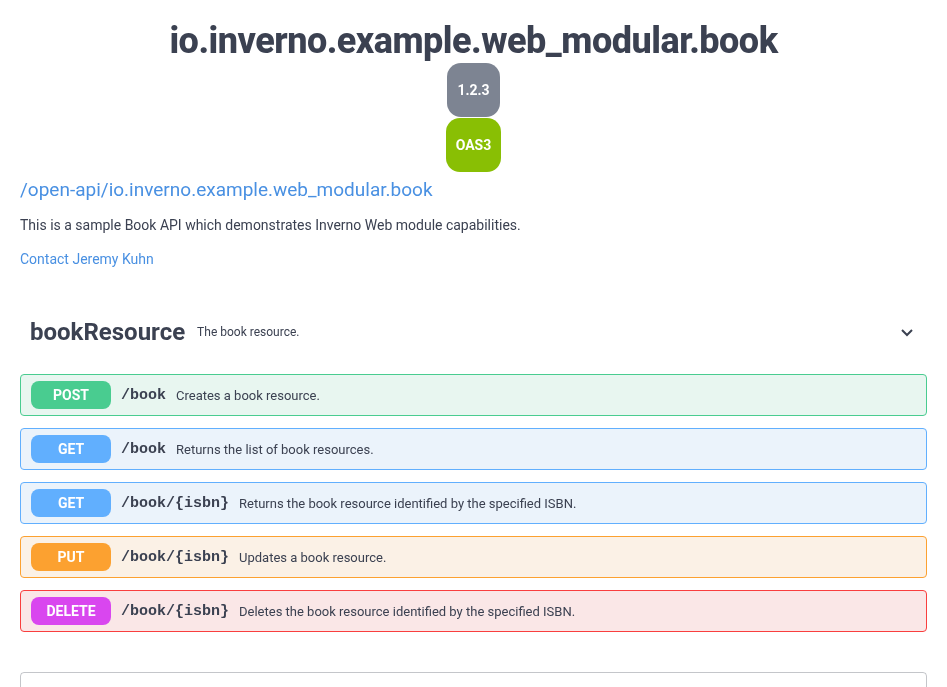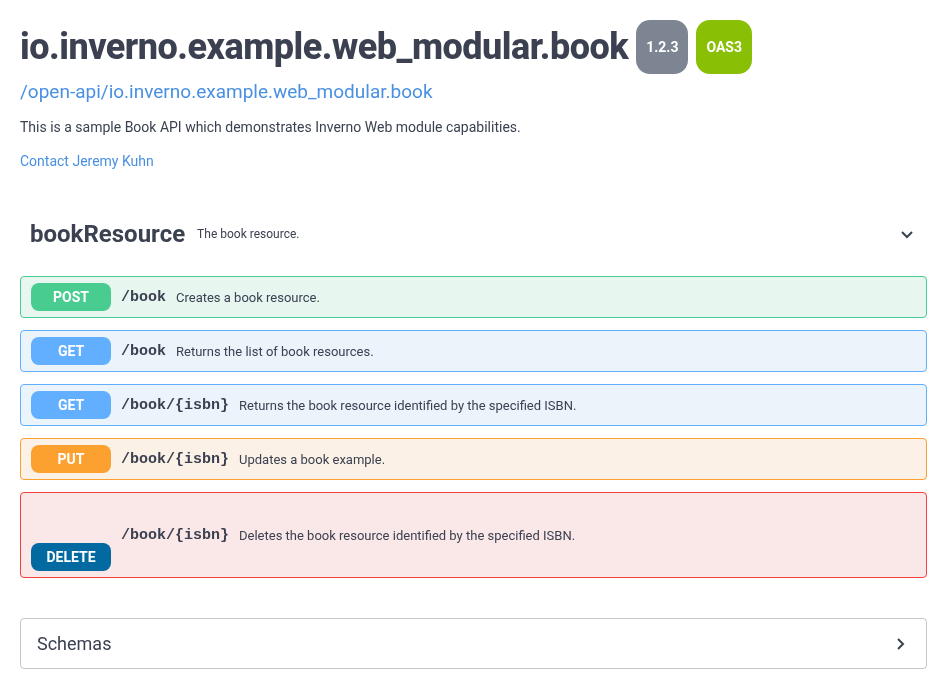--- a/index.html
+++ b/index.html
@@ -13,22 +13,23 @@
       color: #3b4151;
       padding: 20px;
       width: 947px;
     }
     .header {
       margin-bottom: 20px;
     }
     .title-row {
       display: flex;
       align-items: center;
-      gap: 8px;
+      gap: 1px;
       margin-bottom: 6px;
+      flex-direction: column;
     }
     .title {
       font-size: 36px;
       font-weight: 800;
       color: #3b4151;
       letter-spacing: -0.5px;
     }
     .badge {
       display: inline-block;
       padding: 19px 10px;
@@ -120,21 +121,21 @@
       text-align: center;
       padding: 6px 0;
       border-radius: 8px;
       font-size: 14px;
       font-weight: 700;
       color: #fff;
     }
     .method-post { background: #49cc90; }
     .method-get { background: #61affe; }
     .method-put { background: #fca130; }
-    .method-delete { background: #0369a1; margin-top: 44px; }
+    .method-delete { background: #d946ef; }
     .path {
       font-family: "Courier New", monospace;
       font-size: 15px;
       font-weight: 700;
       color: #3b4151;
     }
     .summary {
       font-size: 13px;
       color: #3b4151;
     }
@@ -189,21 +190,21 @@
         <span class="summary">Returns the list of book resources.</span>
       </div>
       <div class="operation op-get">
         <span class="method method-get">GET</span>
         <span class="path">/book/{isbn}</span>
         <span class="summary">Returns the book resource identified by the specified ISBN.</span>
       </div>
       <div class="operation op-put">
         <span class="method method-put">PUT</span>
         <span class="path">/book/{isbn}</span>
-        <span class="summary">Updates a book example.</span>
+        <span class="summary">Updates a book resource.</span>
       </div>
       <div class="operation op-delete">
         <span class="method method-delete">DELETE</span>
         <span class="path">/book/{isbn}</span>
         <span class="summary">Deletes the book resource identified by the specified ISBN.</span>
       </div>
     </div>
 </div>
 
 <div class="schemas-section">

